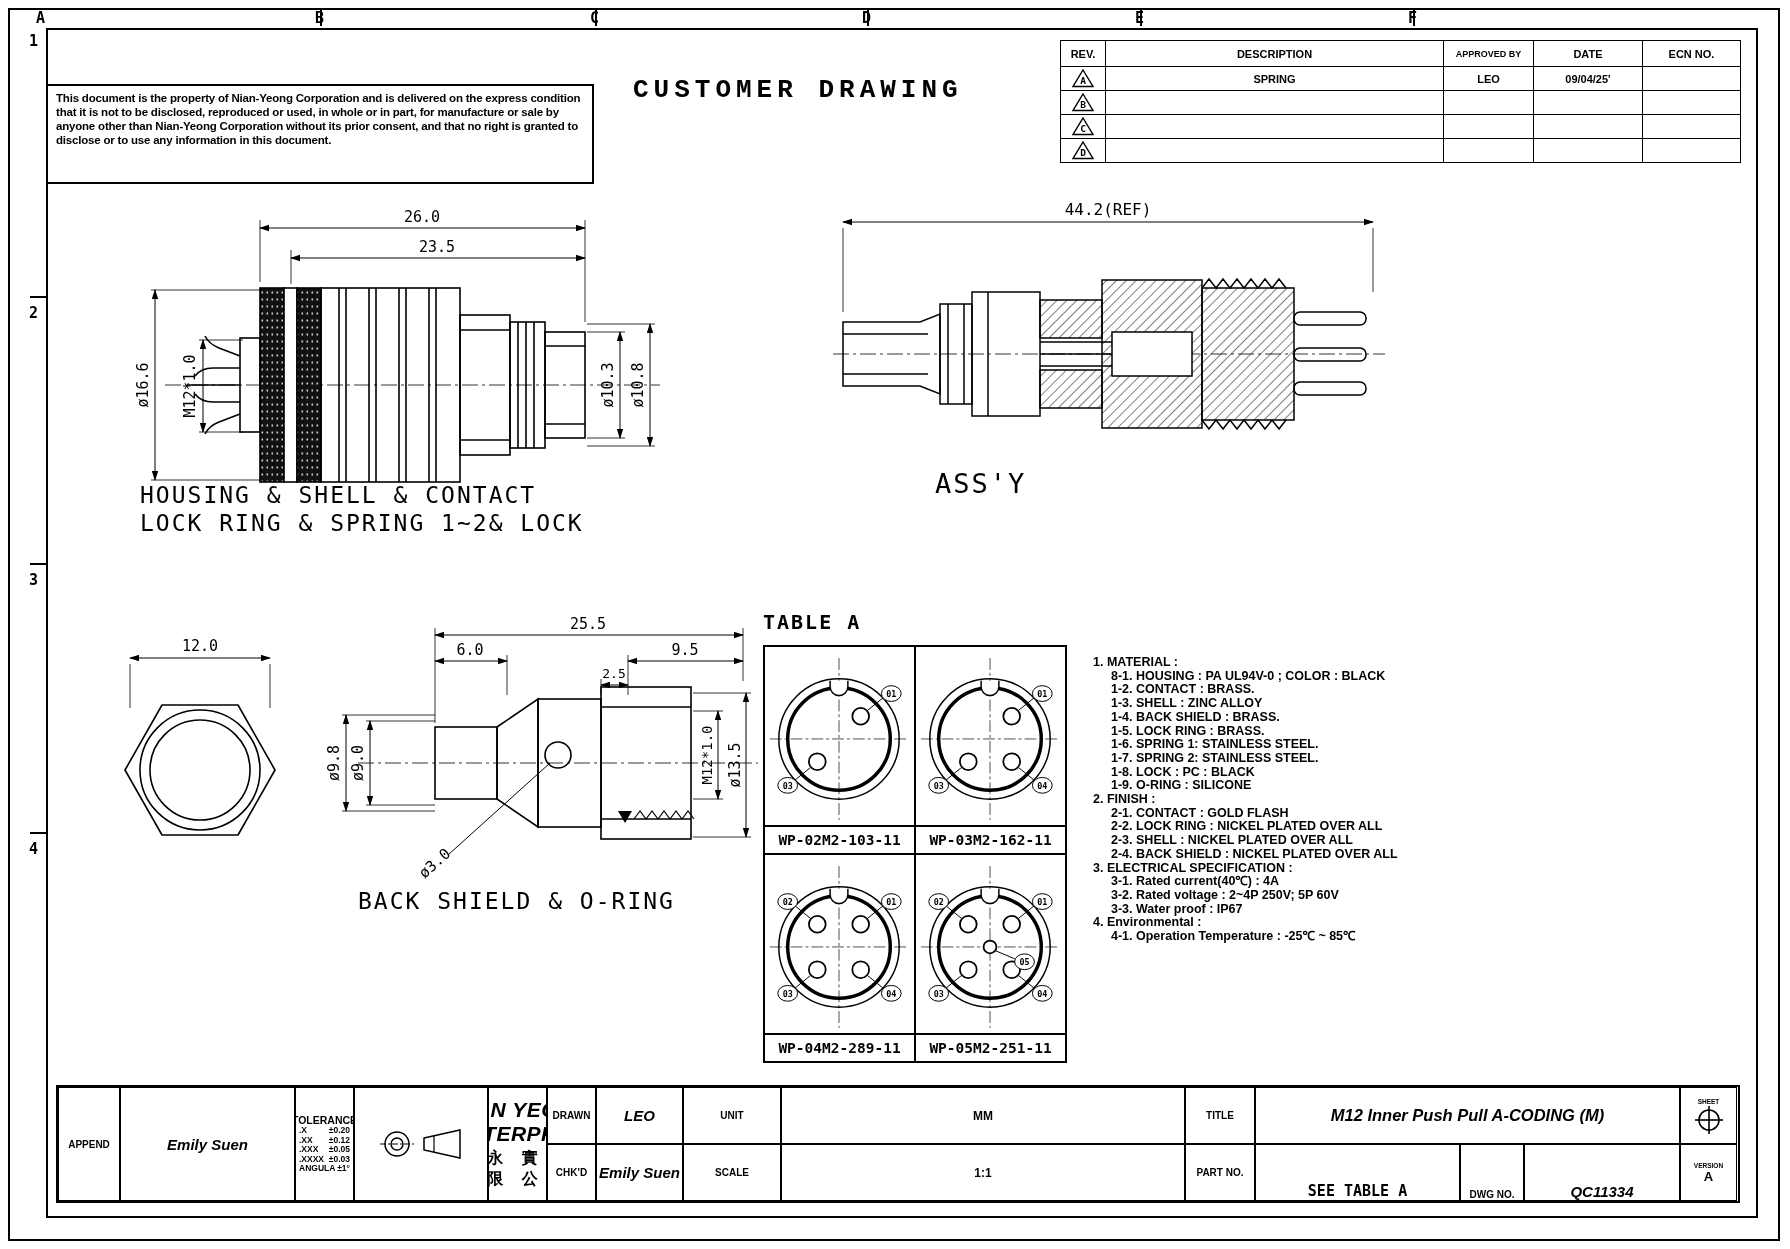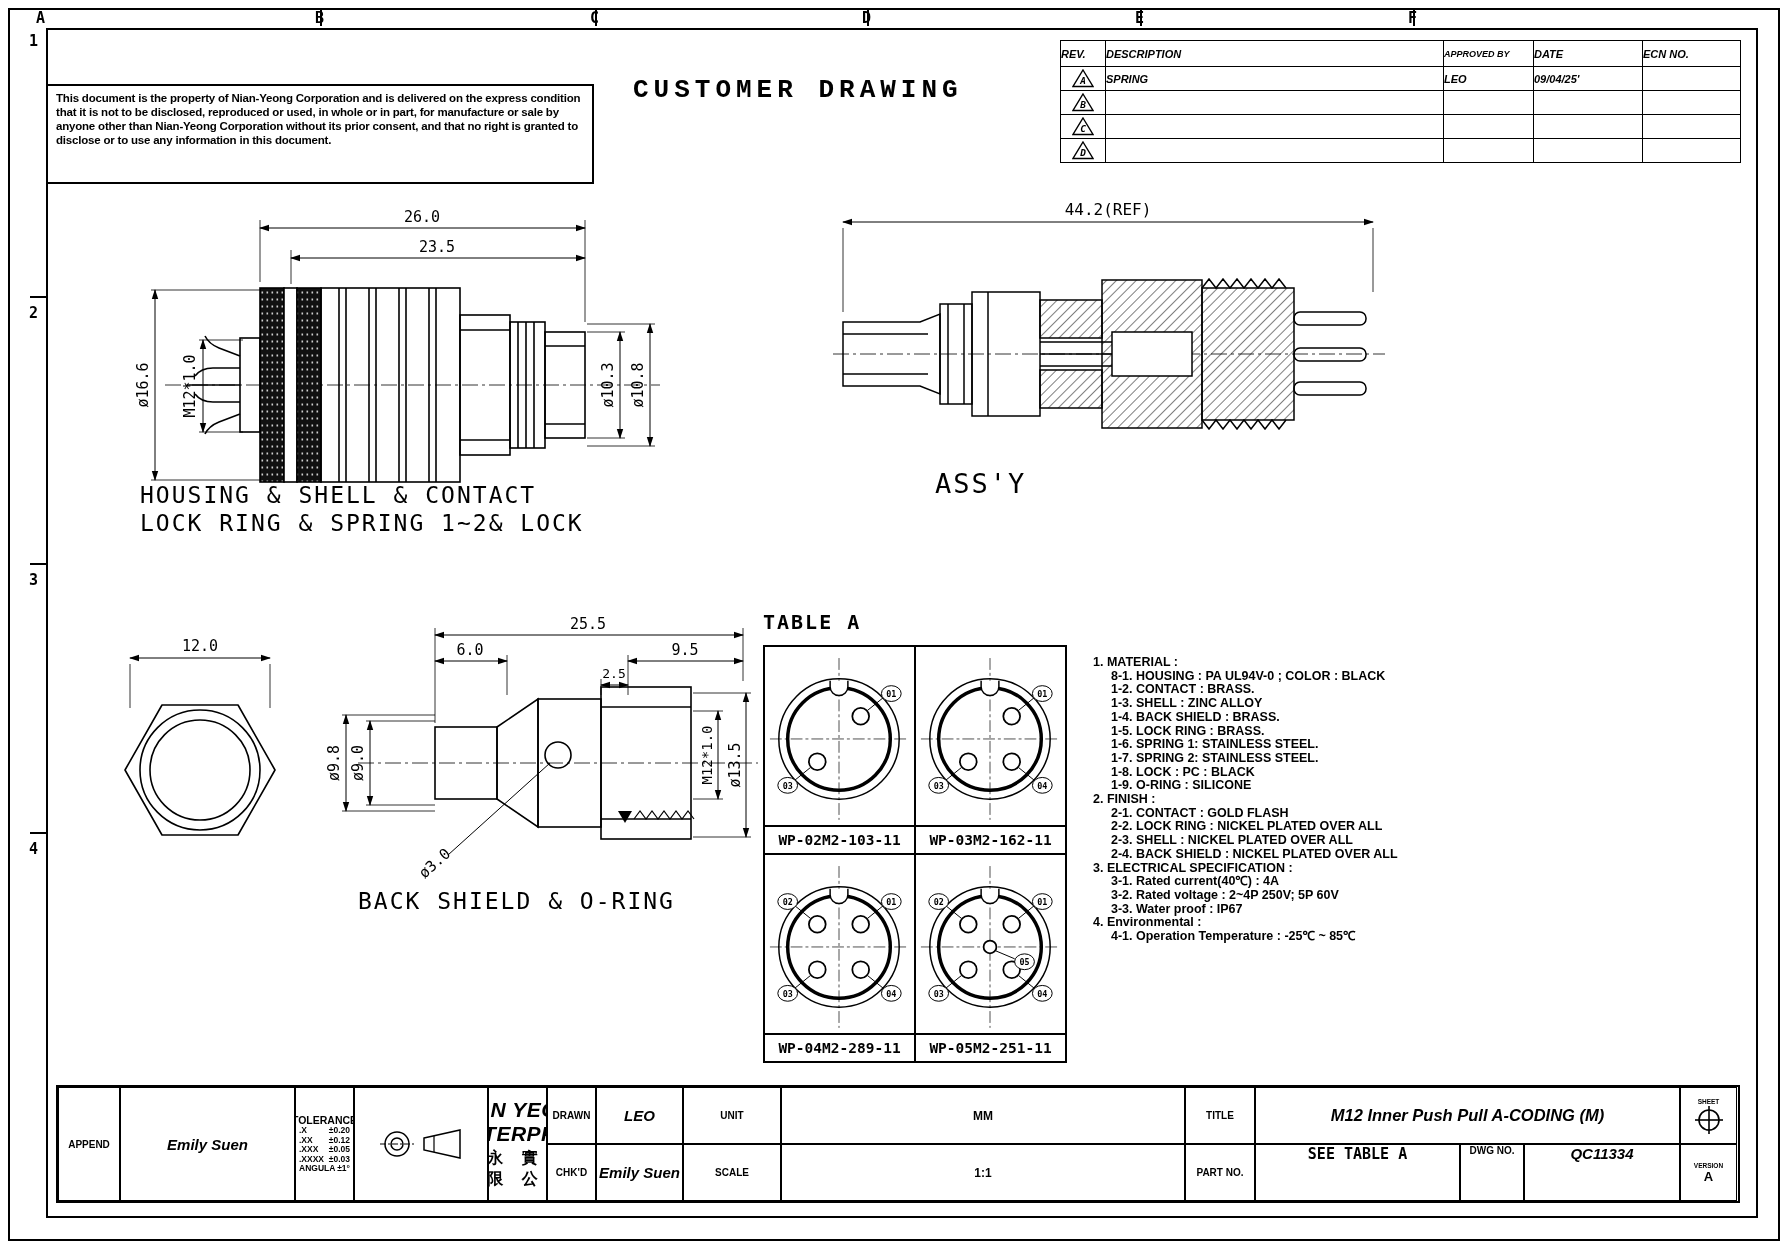--- a/index.html
+++ b/index.html
@@ -11,22 +11,22 @@
   .zone{position:absolute;font-size:15px;font-weight:bold;font-family:"DejaVu Sans Mono",monospace;}
   .tick-v{position:absolute;width:2px;height:18px;background:#000;}
   .tick-h{position:absolute;width:16px;height:2px;background:#000;}
   .disclaimer{position:absolute;left:46px;top:36px;width:548px;height:100px;border:2px solid #000;
               box-sizing:border-box;padding:5px 8px;font-size:11.5px;font-weight:bold;line-height:1.22;
               letter-spacing:-0.2px;margin-top:48px;}
   .heading{position:absolute;left:633px;top:75px;font-size:26px;letter-spacing:5px;
            font-family:Liberation Mono, monospace;font-weight:bold;}
   
   .revtable{position:absolute;left:1060px;top:40px;width:680px;border-collapse:collapse;table-layout:fixed;}
-  .revtable td,.revtable th{border:1.6px solid #000;padding:0;font-size:11px;font-weight:bold;text-align:left;
-           height:23px;overflow:hidden;font-family:"Liberation Sans",sans-serif;font-style:italic;}
+  .revtable td,.revtable th{border:1.6px solid #000;padding:0;font-size:11px;font-weight:bold;text-align:center;
+           height:23px;overflow:hidden;font-family:"Liberation Sans",sans-serif;}
   .revtable th{height:25px;}
   .caption{position:absolute;font-family:"DejaVu Sans Mono",monospace;font-size:23px;font-weight:normal;letter-spacing:2px;white-space:nowrap;}
   svg{display:block;}
   svg text{font-family:"DejaVu Sans Mono",monospace;fill:#000;}
   .dimtext{font-size:15px;}
   
   .tablea{position:absolute;left:763px;top:645px;width:304px;border-collapse:collapse;}
   .tablea td{border:2px solid #000;padding:0;}
   .tablea .pn{height:26px;text-align:center;font-family:"DejaVu Sans Mono",monospace;font-size:14.5px;font-weight:bold;}
   .tablea-title{position:absolute;left:763px;top:610px;font-family:"DejaVu Sans Mono",monospace;font-size:20px;font-weight:bold;letter-spacing:2px;}
@@ -44,21 +44,21 @@
   .tolbox{flex-direction:column;justify-content:flex-start;padding:1px 3px;}
   .tolrow{display:flex;justify-content:space-between;width:100%;font-size:8.5px;font-weight:bold;line-height:9.5px;}
   .toltitle{font-size:10.5px;font-weight:bold;line-height:12px;}
   .company{flex-direction:row;gap:10px;}
   .company-texts{display:flex;flex-direction:column;align-items:center;}
   .company-en{font-size:21px;font-weight:bold;font-style:italic;letter-spacing:0.5px;}
   .company-cn{font-size:16px;font-weight:bold;letter-spacing:7px;margin-top:2px;}
   .smallcell{flex-direction:column;justify-content:flex-start;padding-top:1px;}
   .tinylbl{font-size:6.5px;font-weight:bold;line-height:7px;}
   .nested{display:flex;padding:0;border:none !important;}
-  .nested>div{border:1px solid #000;display:flex;align-items:flex-start;justify-content:center;box-sizing:border-box;height:100%;}
+  .nested>div{border:1px solid #000;display:flex;align-items:flex-end;justify-content:center;box-sizing:border-box;height:100%;}
 </style>
 </head>
 <body>
 
 <div class="page">
   <div class="outer-border"></div>
   <div class="inner-frame"></div>
 
   <div class="zone" style="left:36px;top:9px">A</div>
   <div class="zone" style="left:315px;top:9px">B</div>

